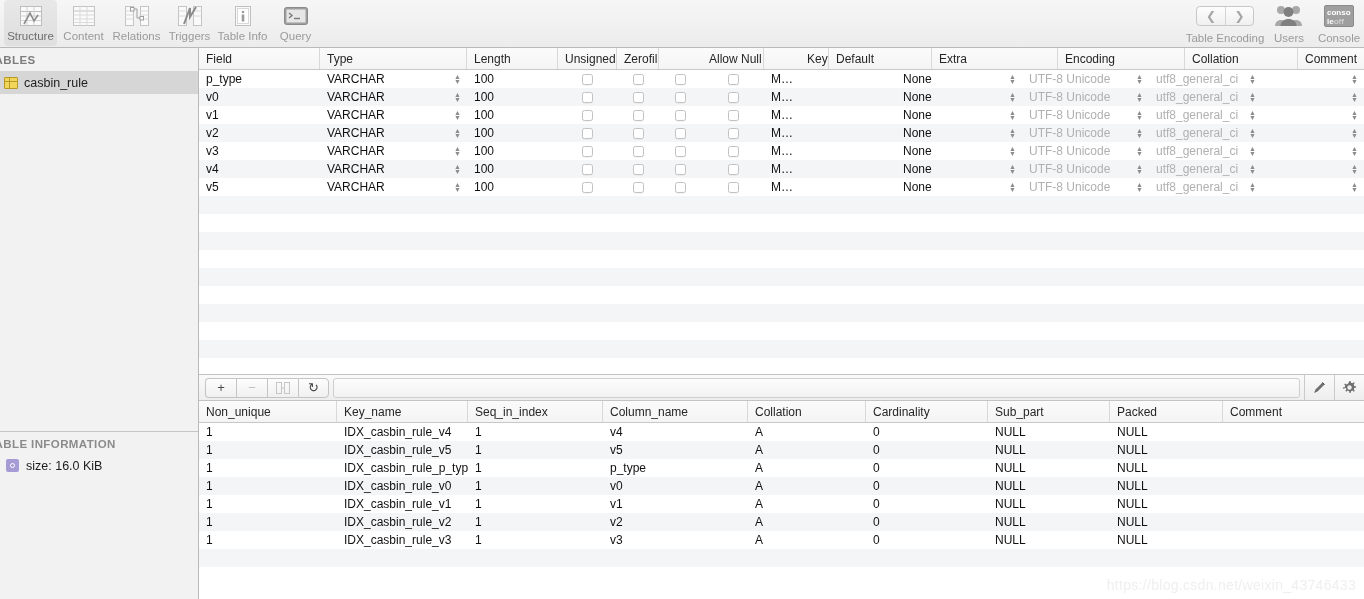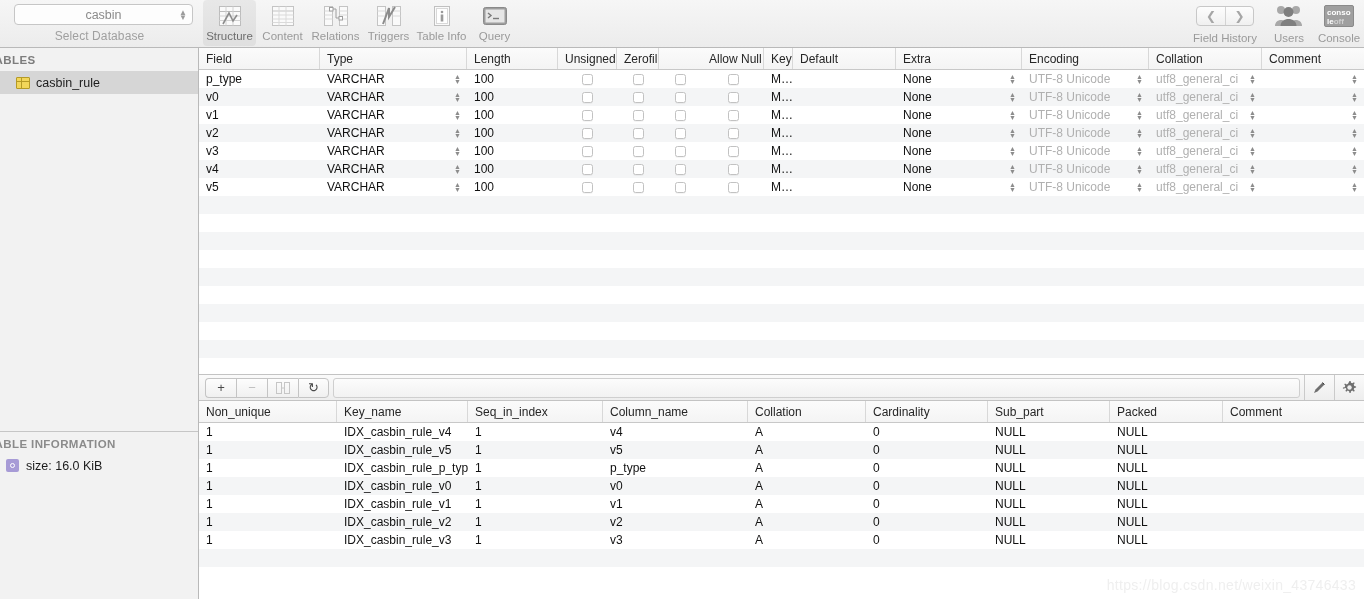--- a/index.html
+++ b/index.html
@@ -79,21 +79,21 @@
     border-right: 1px solid #b9b9b9; display: flex; flex-direction: column;
     position: relative;
   }
   .side-hdr {
     height: 23px; display: flex; align-items: center;
     font-size: 11.5px; font-weight: bold; color: #7d7d7d; letter-spacing: .4px;
     padding-left: 0; margin-left: -12px;
   }
   .side-list { flex: 1; overflow: hidden; }
   .side-row {
-    height: 23px; display: flex; align-items: center; padding-left: 16px; gap: 6px;
+    height: 23px; display: flex; align-items: center; padding-left: 4px; gap: 6px;
     font-size: 12.5px; color: #1c1c1c;
   }
   .side-row.sel { background: #d6d6d6; }
   .tbl-icon {
     width: 14px; height: 12px; border: 1px solid #b59a26; background: #f2d65a;
     position: relative; flex: 0 0 14px; border-radius: 1px;
   }
   .tbl-icon:before, .tbl-icon:after {
     content:""; position: absolute; background: #b59a26;
   }
@@ -193,30 +193,20 @@
   }
   svg { display: block; }
 </style>
 </head>
 <body>
 
 <div class="app">
 
   <div class="toolbar">
 
-    <div class="tb-left">
-      <div class="db-select">
-        <span class="dbname">casbin</span>
-        <span class="stepper">
-            <span>▲</span>
-            <span>▼</span>
-          </span>
-      </div>
-      <div class="db-caption">Select Database</div>
-    </div>
 
     <div class="tb-tabs">
 
       <div class="tb-item selected">
         <span class="glyph">
           <svg width="24" height="22" viewBox="0 0 24 22">
             <rect x="1.5" y="1.5" width="21" height="19" fill="#fafafa" stroke="#bdbdbd"></rect>
             <line x1="1.5" y1="6.5" x2="22.5" y2="6.5" stroke="#bdbdbd"></line>
             <line x1="1.5" y1="11" x2="22.5" y2="11" stroke="#d2d2d2"></line>
             <line x1="1.5" y1="15.5" x2="22.5" y2="15.5" stroke="#d2d2d2"></line>
@@ -303,21 +293,21 @@
     </div>
 
     <div class="tb-right">
       <div class="tb-hist">
         <div class="glyph">
           <div class="seg">
             <div>❮</div>
             <div>❯</div>
           </div>
         </div>
-        <span class="lbl">Field History</span>
+        <span class="lbl">Table Encoding</span>
       </div>
 
       <div class="tb-usr">
         <span class="glyph">
           <svg width="30" height="23" viewBox="0 0 30 23">
             <circle cx="7" cy="6" r="4" fill="#a8a8a8"></circle>
             <path d="M1 22 C1 14 13 14 13 22 Z" fill="#a8a8a8"></path>
             <circle cx="22" cy="6" r="4" fill="#a8a8a8"></circle>
             <path d="M16 22 C16 14 28 14 28 22 Z" fill="#a8a8a8"></path>
             <circle cx="14.5" cy="8" r="5" fill="#7f7f7f"></circle>
@@ -364,21 +354,21 @@
 
       <div class="struct-wrap">
         <div class="grid-head" id="struct-head">
             <div class="hc" style="width: 121px; flex: 0 0 121px;">Field</div>
             <div class="hc" style="width: 147px; flex: 0 0 147px;">Type</div>
             <div class="hc" style="width: 91px; flex: 0 0 91px;">Length</div>
             <div class="hc" style="width: 59px; flex: 0 0 59px;">Unsigned</div>
             <div class="hc" style="width: 42px; flex: 0 0 42px;">Zerofill</div>
             <div class="hc" style="width: 43px; flex: 0 0 43px; margin-top: 36px;">Binary</div>
             <div class="hc" style="width: 62px; flex: 0 0 62px;">Allow Null</div>
-            <div class="hc" style="width: 29px; flex: 0 0 29px;">Key</div>
+            <div class="hc" style="width: 29px; flex: 0 0 29px; margin-left: 36px;">Key</div>
             <div class="hc" style="width: 103px; flex: 0 0 103px;">Default</div>
             <div class="hc" style="width: 126px; flex: 0 0 126px;">Extra</div>
             <div class="hc" style="width: 127px; flex: 0 0 127px;">Encoding</div>
             <div class="hc" style="width: 113px; flex: 0 0 113px;">Collation</div>
             <div class="hc" style="width: 102px; flex: 0 0 102px;">Comment</div>
           </div>
         <div class="grid-body" id="struct-body">
             <div class="grow">
               <div class="cell" style="width: 121px; flex: 0 0 121px;">
                 <span>p_type</span>

